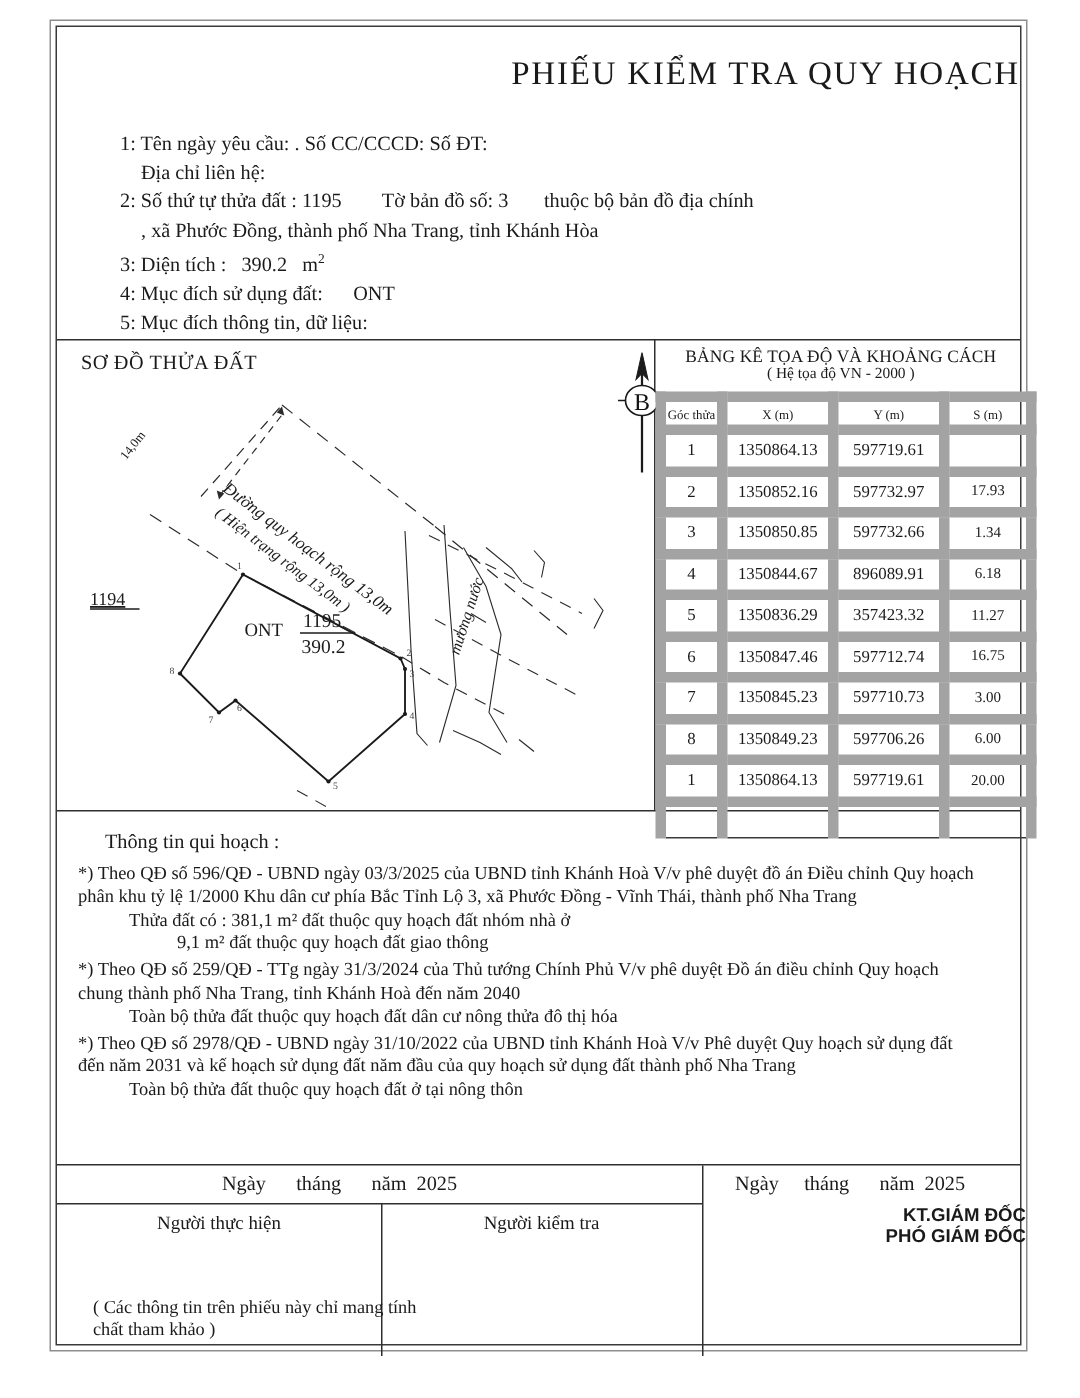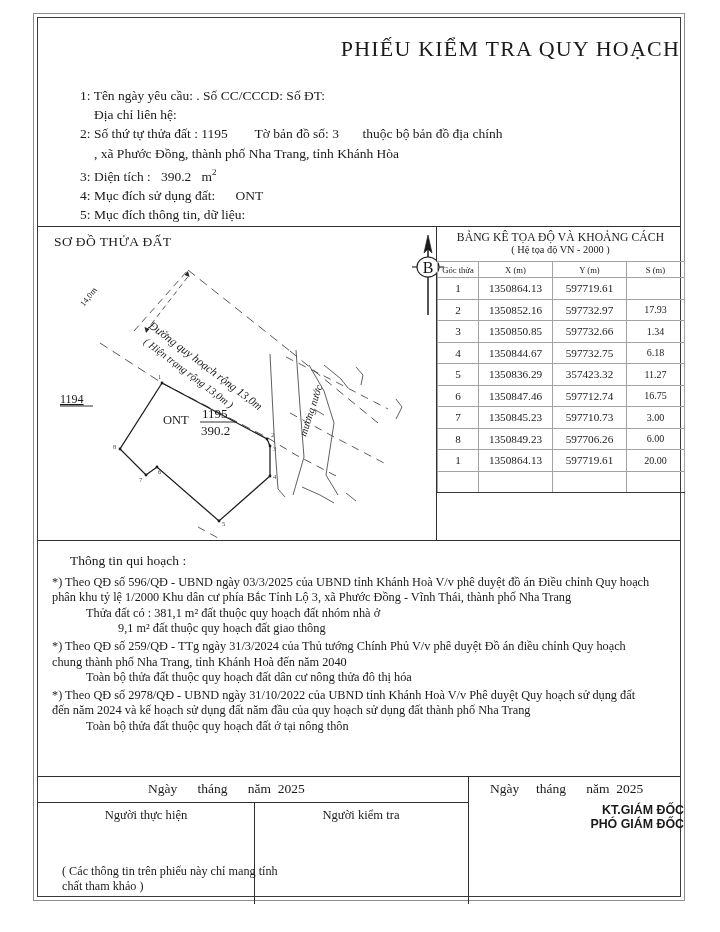--- a/index.html
+++ b/index.html
@@ -69,21 +69,21 @@
   .tbl-head .t1{ font-size:11.6px;letter-spacing:.1px;white-space:nowrap;}
   .tbl-head .t2{ font-size:10.3px;margin-top:0px;}
   table.coords{
     position:absolute;left:0;top:34px;
     width:247px;
     border-collapse:collapse;
     font-size:11px;
     table-layout:fixed;
   }
   table.coords th,table.coords td{
-    border:1px solid #a3a3a3;
+    border:7px solid #a3a3a3;
     text-align:center;
     padding:0;
     font-weight:normal;
   }
   table.coords th{ font-size:8.6px;height:15px; }
   table.coords td{ height:20.5px;font-size:11.2px; }
   table.coords td.sc{ font-size:10px;text-align:center; }
   col.c1{width:41px;} col.c2{width:74px;} col.c3{width:74px;} col.c4{width:58px;}
   tr.blank td{height:20px;border-bottom:1px solid #3a3a3a;}
 
@@ -251,21 +251,21 @@
             </tr>
             <tr>
               <td>3</td>
               <td>1350850.85</td>
               <td>597732.66</td>
               <td class="sc">1.34</td>
             </tr>
             <tr>
               <td>4</td>
               <td>1350844.67</td>
-              <td>597732.75</td>
+              <td>896089.91</td>
               <td class="sc">6.18</td>
             </tr>
             <tr>
               <td>5</td>
               <td>1350836.29</td>
               <td>357423.32</td>
               <td class="sc">11.27</td>
             </tr>
             <tr>
               <td>6</td>
@@ -312,21 +312,21 @@
       </div>
 
       <div class="blk">
         <p>*) Theo QĐ số 259/QĐ - TTg ngày 31/3/2024 của Thủ tướng Chính Phủ V/v phê duyệt Đồ án điều chỉnh Quy hoạch</p>
         <p>chung thành phố Nha Trang, tỉnh Khánh Hoà đến năm 2040</p>
         <p class="ind1">Toàn bộ thửa đất thuộc quy hoạch đất dân cư nông thửa đô thị hóa</p>
       </div>
 
       <div class="blk">
         <p>*) Theo QĐ số 2978/QĐ - UBND ngày 31/10/2022 của UBND tỉnh Khánh Hoà V/v Phê duyệt Quy hoạch sử dụng đất</p>
-        <p>đến năm 2024 và kế hoạch sử dụng đất năm đầu của quy hoạch sử dụng đất thành phố Nha Trang</p>
+        <p>đến năm 2031 và kế hoạch sử dụng đất năm đầu của quy hoạch sử dụng đất thành phố Nha Trang</p>
         <p class="ind1">Toàn bộ thửa đất thuộc quy hoạch đất ở tại nông thôn</p>
       </div>
     </div>
 
     <div class="sign">
 
       <div class="hr" style="top:25px;left:0;width:430px;"></div>
       <div class="vr" style="left:430px;top:0px;height:127px;"></div>
       <div class="vr" style="left:216px;top:25px;height:102px;"></div>
 

